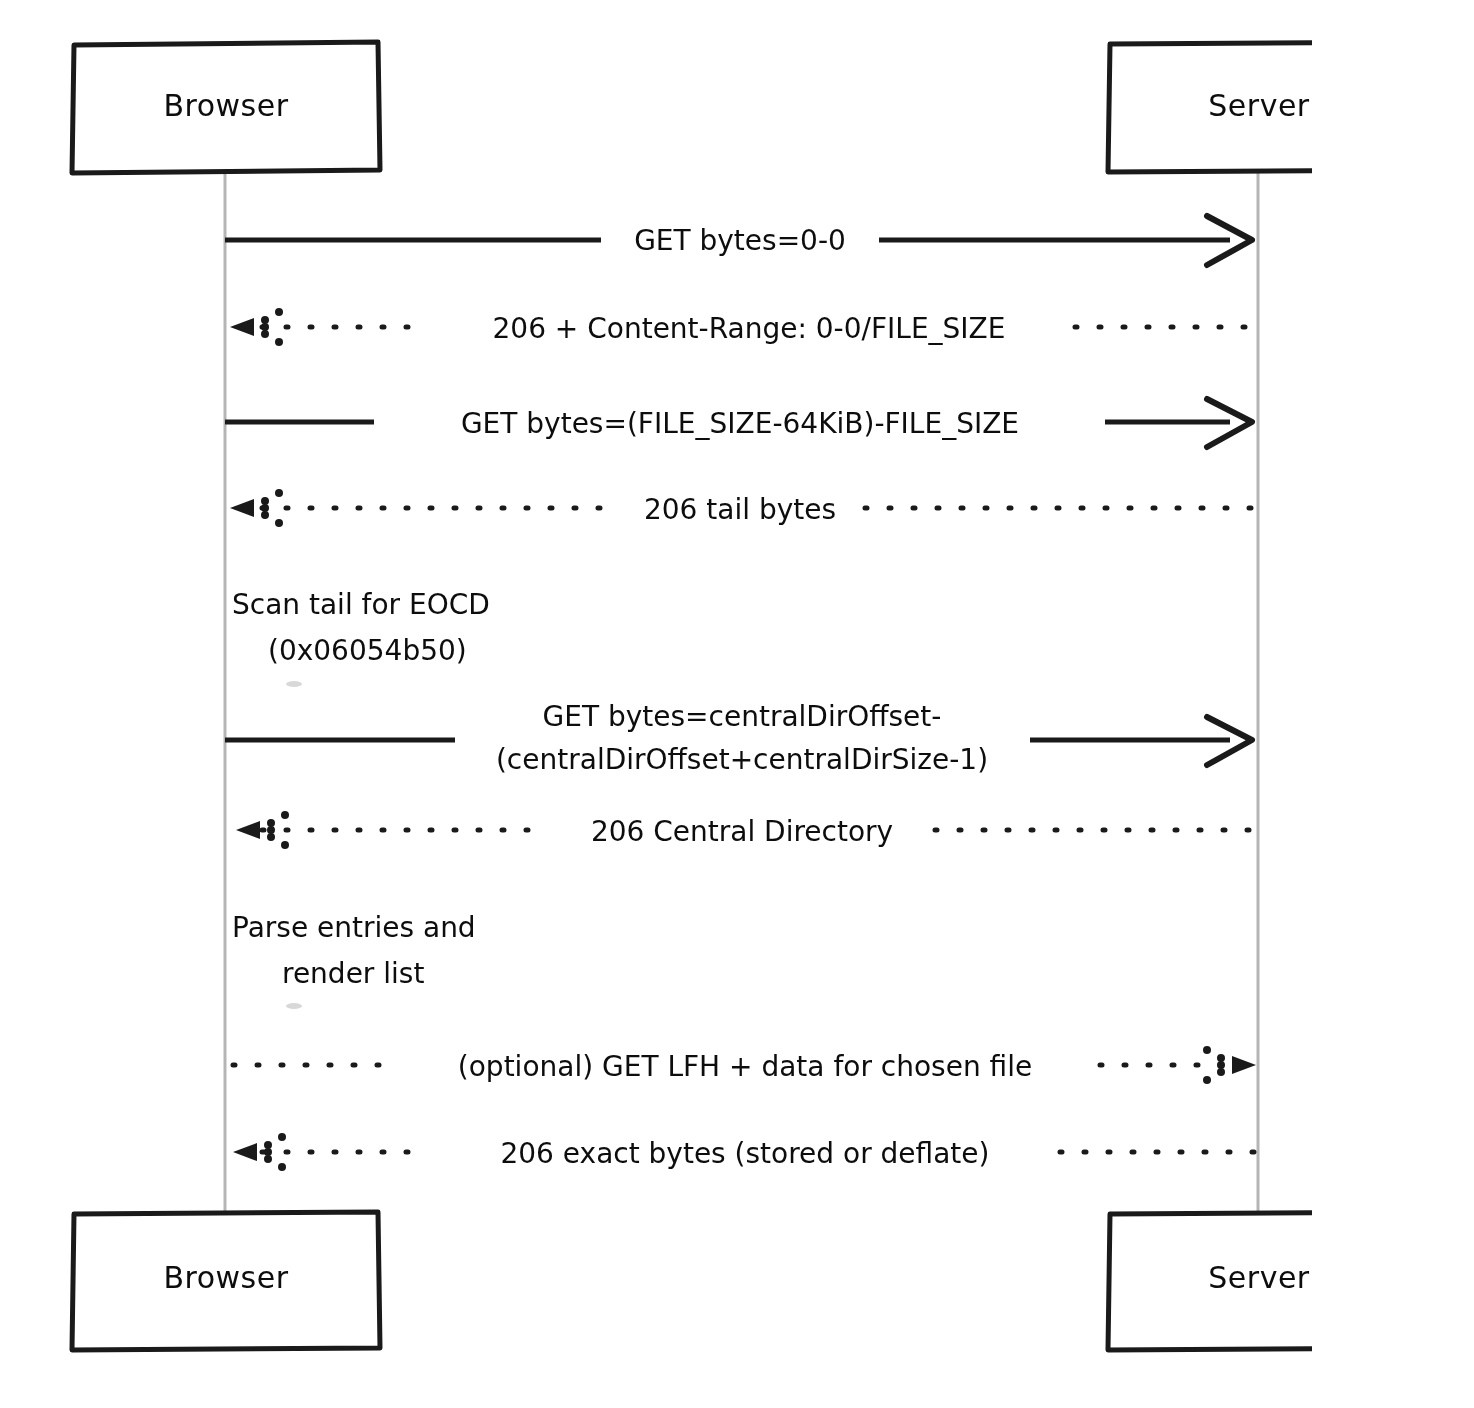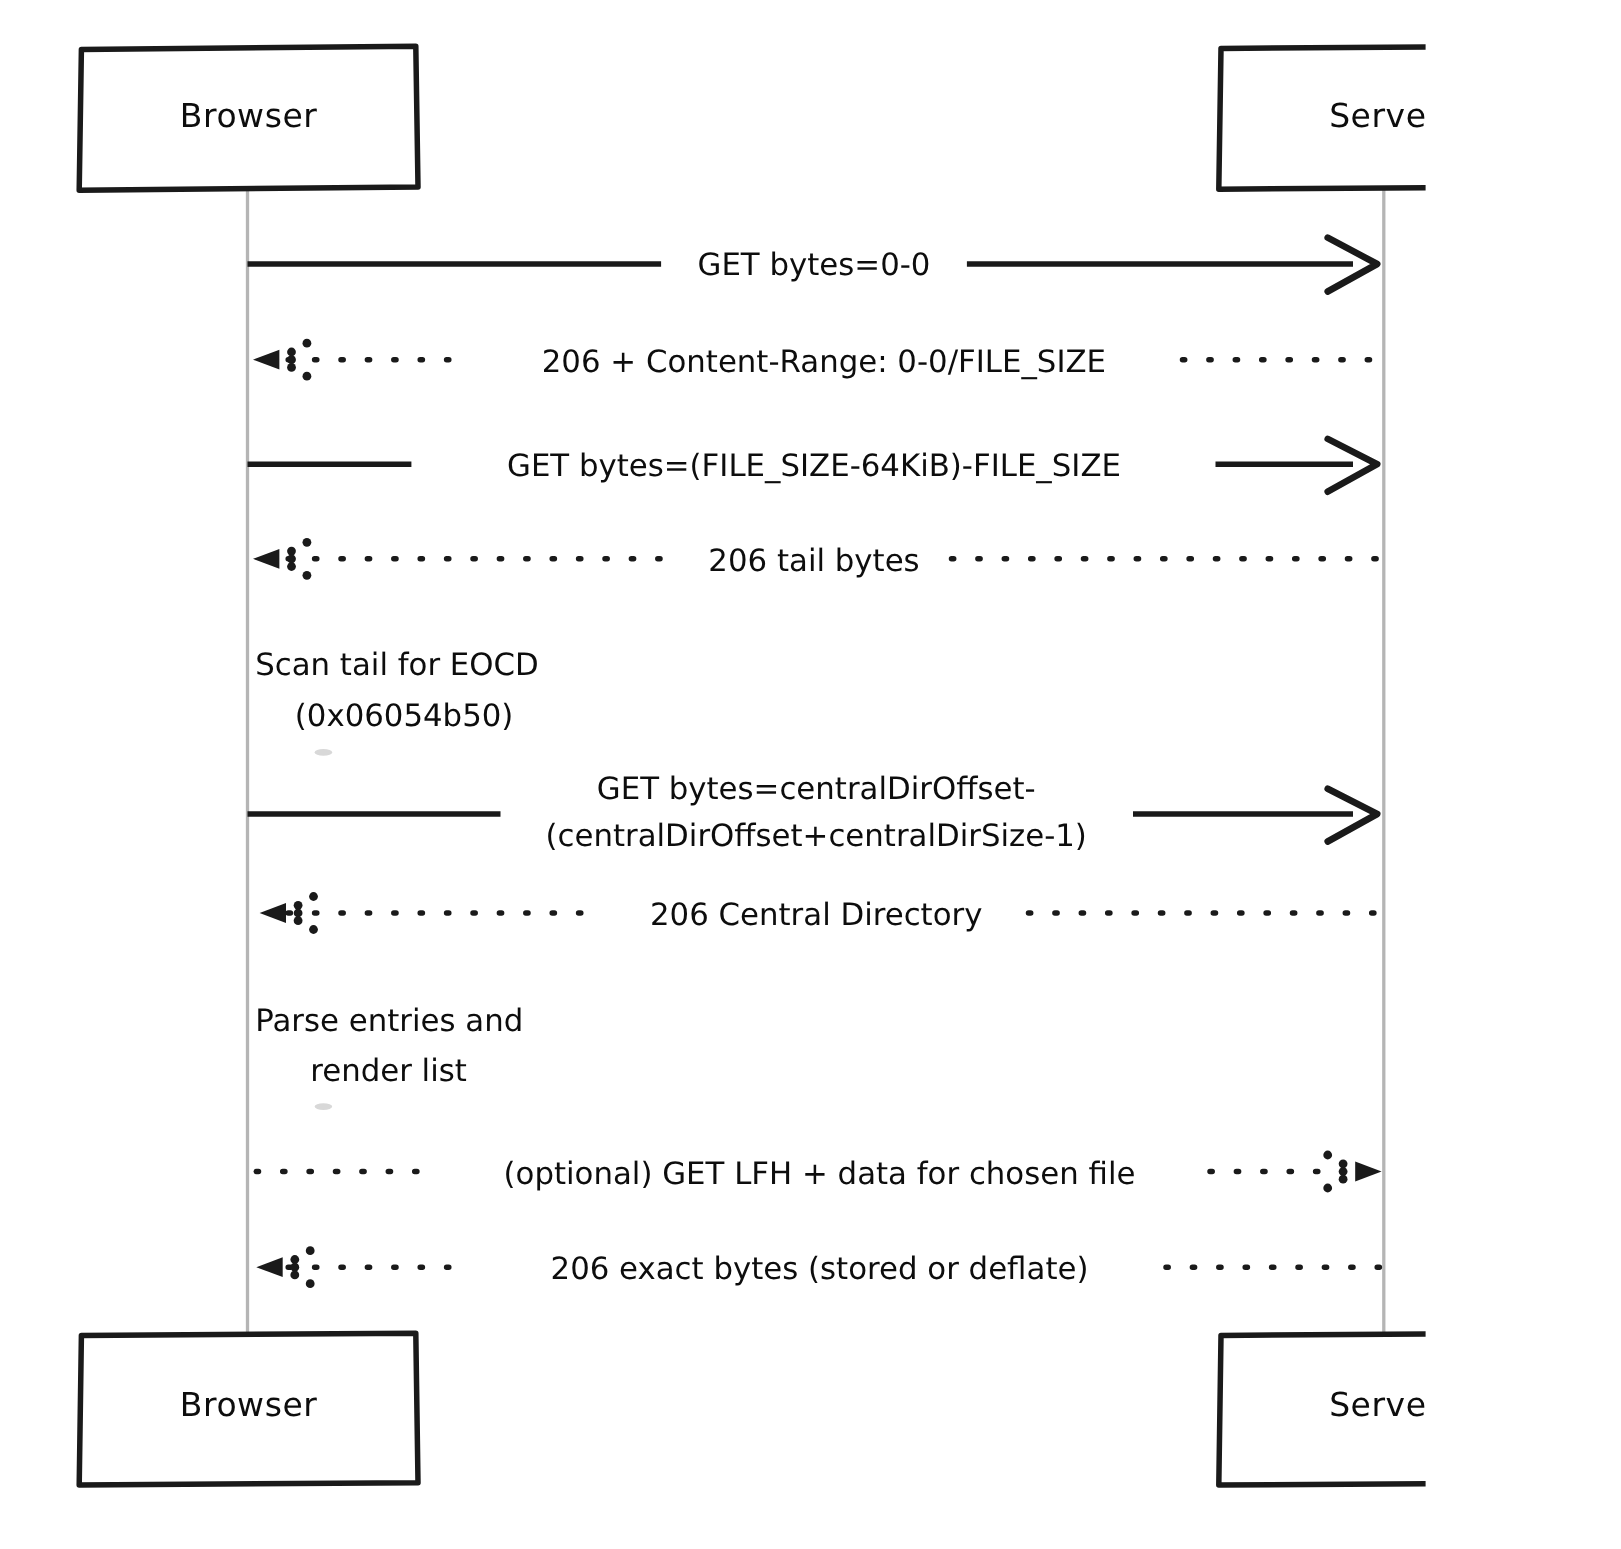--- a/index.html
+++ b/index.html
@@ -10,20 +10,21 @@
   }
   body {
     font-family: "DejaVu Sans", sans-serif;
   }
   #diagram-root {
     position: relative;
     width: 1296px;
     height: 1408px;
     background: #ffffff;
     overflow: hidden;
+    padding-left: 16px;
   }
   svg#seq-svg {
     position: absolute;
     top: 0;
     left: 0;
     width: 1474px;
     height: 1408px;
     display: block;
   }
   .actor-box-rect {

